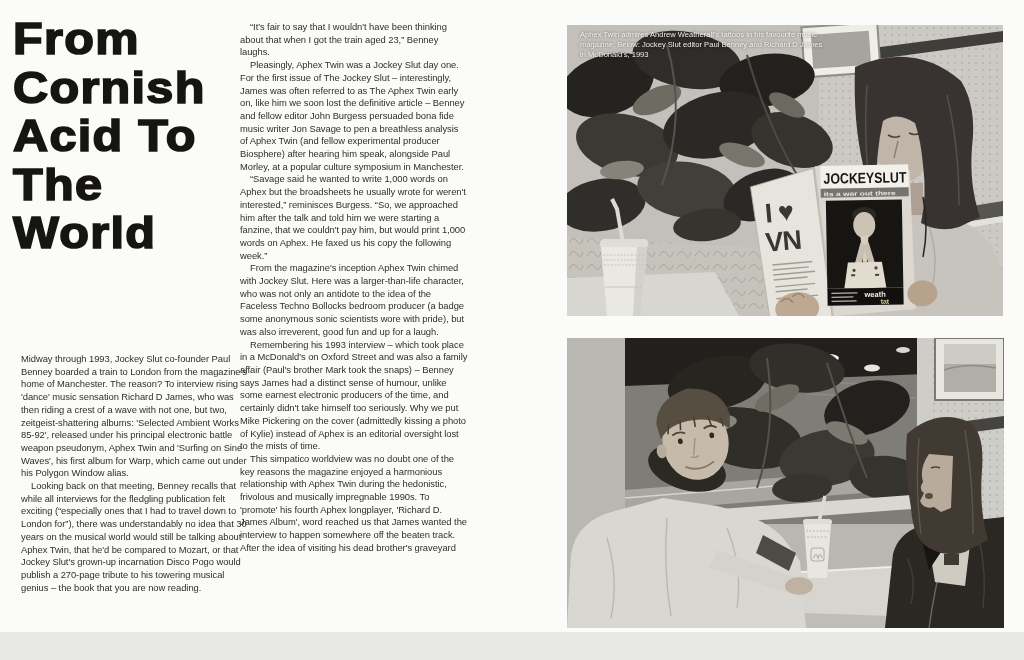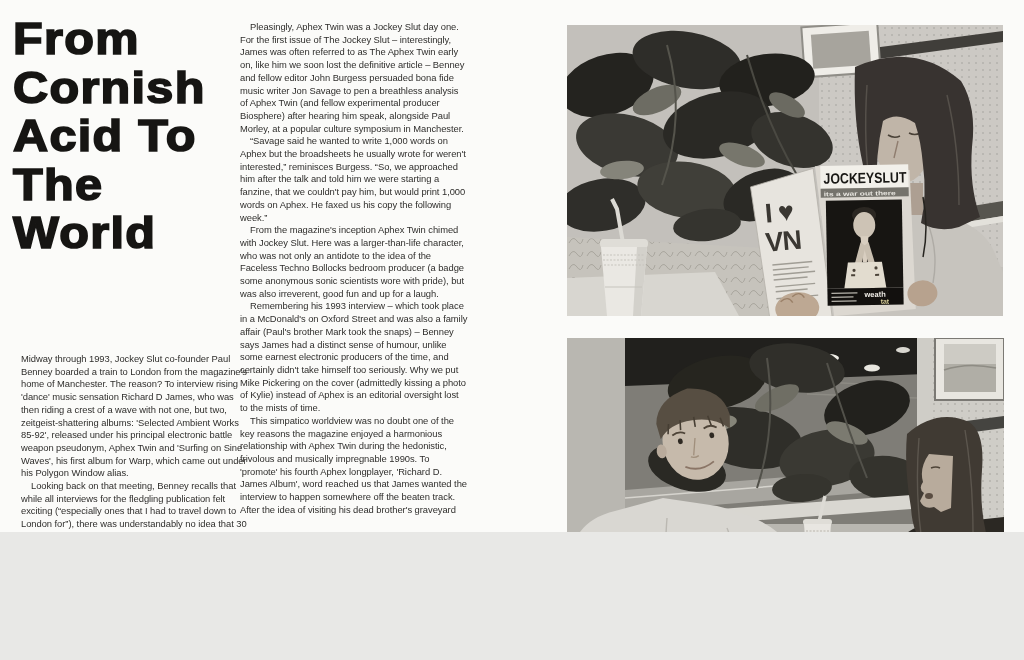--- a/index.html
+++ b/index.html
@@ -1,16 +1,16 @@
 <!DOCTYPE html>
 <html><head>
 <meta charset="utf-8">
 <style>
   html,body{margin:0;padding:0;background:#e8e8e6;}
-  .page{position:relative;width:1024px;height:532px;background:#fbfbf9;overflow:hidden;
+  .page{position:relative;width:1024px;height:632px;background:#fbfbf9;overflow:hidden;
         font-family:"Liberation Sans","DejaVu Sans",sans-serif;color:#2d2c2a;}
   
   .headline{position:absolute;left:13px;top:15px;width:460px;
             font-weight:bold;font-size:45px;line-height:48.5px;color:#161513;
             letter-spacing:1.2px;-webkit-text-stroke:1.7px #161513;
             transform:scaleX(1.08);transform-origin:left top;white-space:nowrap;}
   
   .col{position:absolute;width:228px;font-size:9.4px;line-height:12.7px;
        letter-spacing:-0.05px;color:#2f2e2c;}
   .col p{margin:0;}
@@ -41,20 +41,21 @@
     <div>The</div>
     <div>World</div>
   </div>
 
   <div class="col" id="col1">
     <p>Midway through 1993, Jockey Slut co-founder Paul Benney boarded a train to London from the magazine's home of Manchester. The reason? To interview rising 'dance' music sensation Richard D James, who was then riding a crest of a wave with not one, but two, zeitgeist-shattering albums: 'Selected Ambient Works 85-92', released under his principal electronic battle weapon pseudonym, Aphex Twin and 'Surfing on Sine Waves', his first album for Warp, which came out under his Polygon Window alias.</p>
     <p class="ind">Looking back on that meeting, Benney recalls that while all interviews for the fledgling publication felt exciting (“especially ones that I had to travel down to London for”), there was understandably no idea that 30 years on the musical world would still be talking about Aphex Twin, that he'd be compared to Mozart, or that Jockey Slut's grown-up incarnation Disco Pogo would publish a 270-page tribute to his towering musical genius – the book that you are now reading.</p>
   </div>
 
   <div class="col" id="col2">
+    <p class="ind">“It's fair to say that I wouldn't have been thinking about that when I got the train aged 23,” Benney laughs.</p>
     <p class="ind">Pleasingly, Aphex Twin was a Jockey Slut day one. For the first issue of The Jockey Slut – interestingly, James was often referred to as The Aphex Twin early on, like him we soon lost the definitive article – Benney and fellow editor John Burgess persuaded bona fide music writer Jon Savage to pen a breathless analysis of Aphex Twin (and fellow experimental producer Biosphere) after hearing him speak, alongside Paul Morley, at a popular culture symposium in Manchester.</p>
     <p class="ind">“Savage said he wanted to write 1,000 words on Aphex but the broadsheets he usually wrote for weren't interested,” reminisces Burgess. “So, we approached him after the talk and told him we were starting a fanzine, that we couldn't pay him, but would print 1,000 words on Aphex. He faxed us his copy the following week.”</p>
     <p class="ind">From the magazine's inception Aphex Twin chimed with Jockey Slut. Here was a larger-than-life character, who was not only an antidote to the idea of the Faceless Techno Bollocks bedroom producer (a badge some anonymous sonic scientists wore with pride), but was also irreverent, good fun and up for a laugh.</p>
     <p class="ind">Remembering his 1993 interview – which took place in a McDonald's on Oxford Street and was also a family affair (Paul's brother Mark took the snaps) – Benney says James had a distinct sense of humour, unlike some earnest electronic producers of the time, and certainly didn't take himself too seriously. Why we put Mike Pickering on the cover (admittedly kissing a photo of Kylie) instead of Aphex is an editorial oversight lost to the mists of time.</p>
     <p class="ind">This simpatico worldview was no doubt one of the key reasons the magazine enjoyed a harmonious relationship with Aphex Twin during the hedonistic, frivolous and musically impregnable 1990s. To 'promote' his fourth Aphex longplayer, 'Richard D. James Album', word reached us that James wanted the interview to happen somewhere off the beaten track. After the idea of visiting his dead brother's graveyard</p>
   </div>
 
   <div class="folio" id="folio-left">20</div>
   <div class="folio" id="folio-right">21</div>
 
@@ -160,20 +161,21 @@
 
       <g>
         <path d="M56,218 L50,184 L45,174" stroke="#dcdad4" stroke-width="4" fill="none"></path>
         <rect x="33" y="214" width="48" height="9" rx="4" fill="#dfddd7"></rect>
         <path d="M34,222 L80,222 L74,291 L40,291 Z" fill="#eae8e3"></path>
         <path d="M70,222 L80,222 L74,291 L66,291 Z" fill="#d3d1cb"></path>
         <path d="M36,230 L78,230 M36,235 L78,235 M37,240 L77,240" stroke="#c6c4bd" stroke-width="1.2" stroke-dasharray="2,1.5"></path>
         <path d="M38,262 L75,262" stroke="#c6c4bd" stroke-width="1"></path>
       </g>
     </svg>
+    <div class="caption">Aphex Twin admires Andrew Weatherall's tattoos in his favourite music magazine. Below: Jockey Slut editor Paul Benney and Richard D James in McDonald's, 1993</div>
   </div>
 
   <div class="photo" id="photo-bottom">
     <svg width="437" height="290" viewBox="0 0 437 290">
       <defs>
         <pattern id="dots2" width="7" height="7" patternUnits="userSpaceOnUse">
           <rect width="7" height="7" fill="#cfcdc7"></rect>
             <circle cx="3" cy="3" r="1" fill="#b5b3ad"></circle>
         </pattern>
         <pattern id="paisley2" width="18" height="13" patternUnits="userSpaceOnUse">

